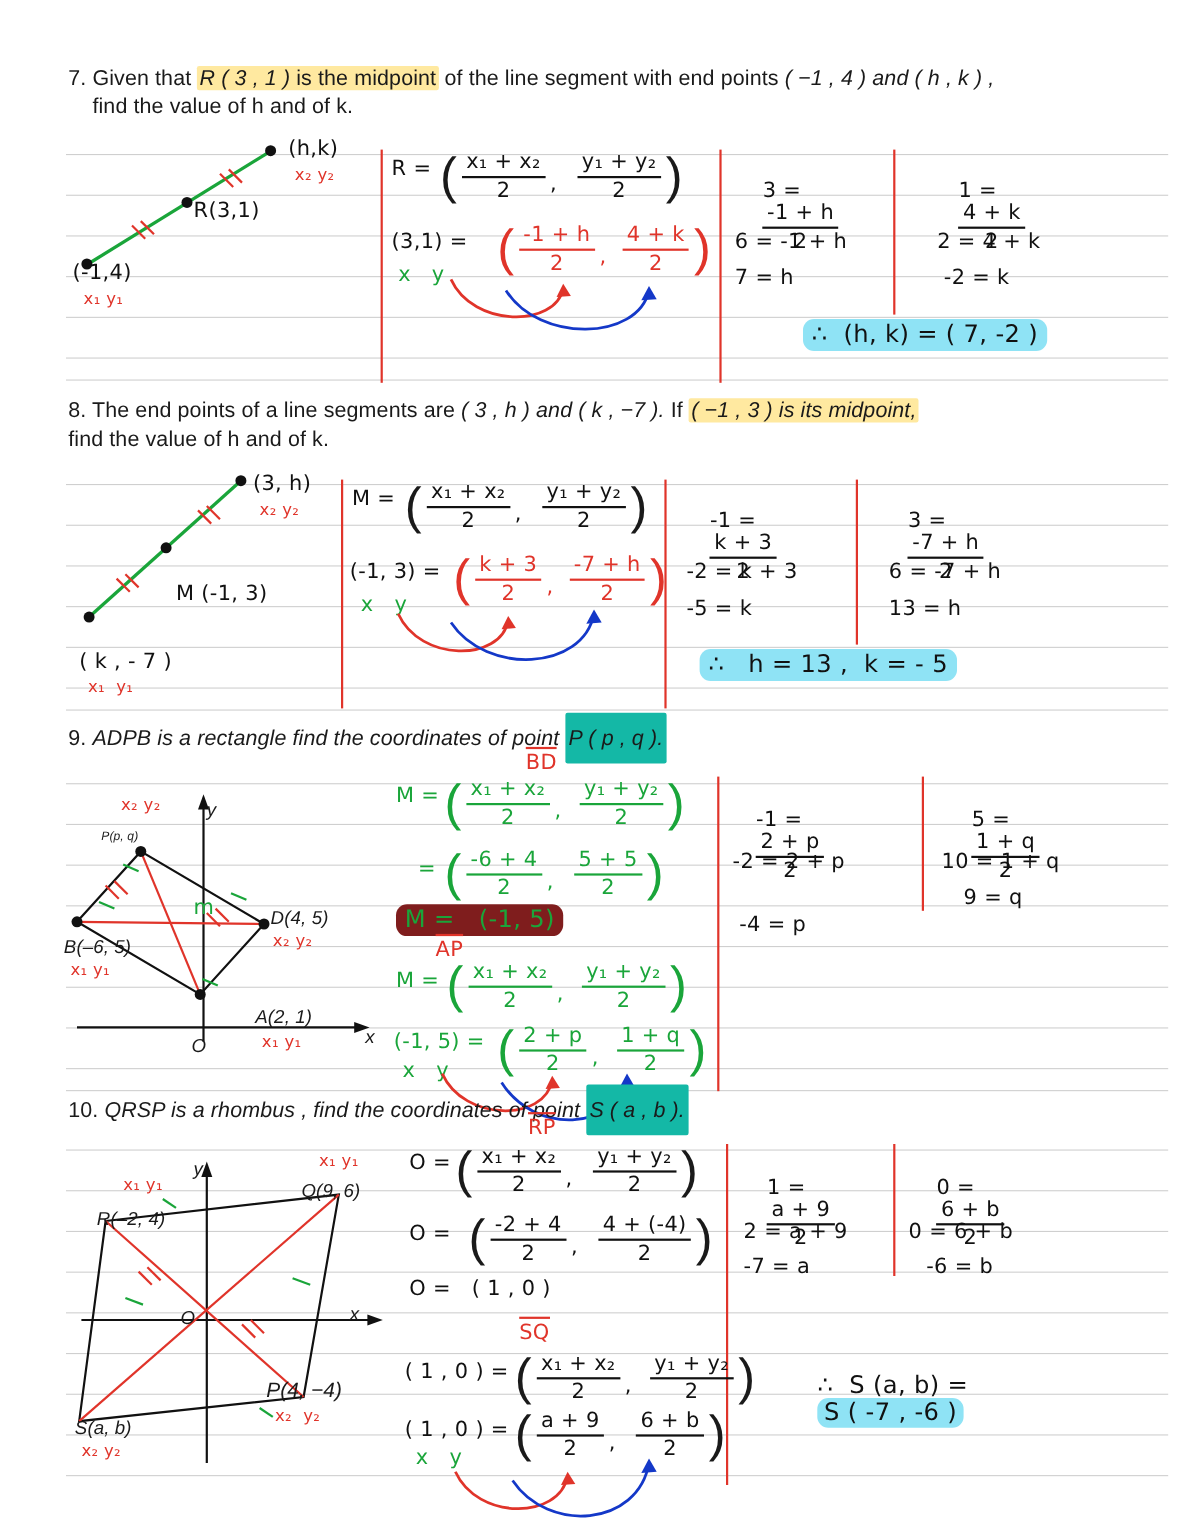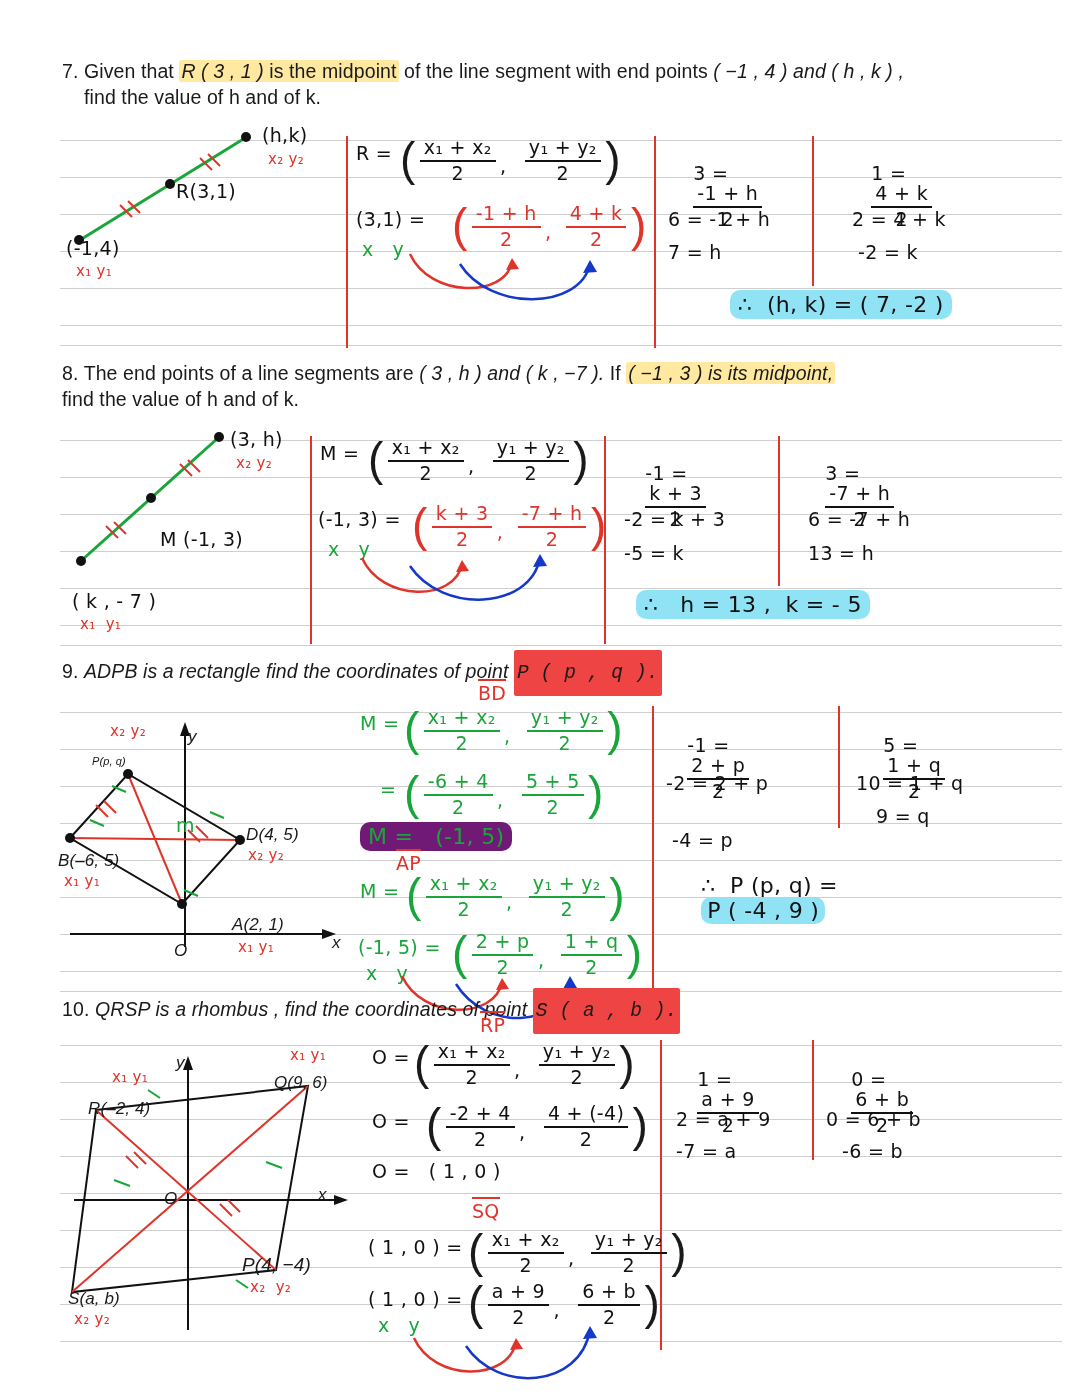--- a/index.html
+++ b/index.html
@@ -20,21 +20,21 @@
   
   .qtext{
     position:absolute;
     font-size:19.5px;
     line-height:26px;
     color:#1a1a1a;
     letter-spacing:.1px;
   }
   .qtext i{font-style:italic;}
   .hl-yellow{background:#ffe9a0;padding:0 2px;border-radius:2px;}
-  .hl-pink{background:#ef4444;padding:12px 3px;border-radius:2px;font-family:Liberation Mono, monospace;}
+  .hl-pink{background:#14b8a6;padding:12px 3px;border-radius:2px;}
 
   
   .hw{
     position:absolute;
     font-family:"DejaVu Sans", sans-serif;
     font-size:19px;
     color:#111;
     white-space:pre;
     letter-spacing:.3px;
   }
@@ -45,21 +45,21 @@
 
   .frac{display:inline-block;text-align:center;vertical-align:middle;line-height:1.05;}
   .frac .n{display:block;padding:0 4px;}
   .frac .bar{display:block;height:2px;background:#111;margin:2px 0;}
   .frac .d{display:block;padding:0 4px;}
   .frac.red .bar{background:#e0342a;}
 
   .paren{display:inline-block;font-size:46px;line-height:0.8;vertical-align:middle;font-weight:300;}
 
   .hl-cyan{background:#8fe3f5;border-radius:10px;padding:2px 8px;}
-  .hl-yel2{background:#701a75;border-radius:10px;padding:2px 8px;}
+  .hl-yel2{background:#7f1d1d;border-radius:10px;padding:2px 8px;}
   .hl-cy2{background:#8fe3f5;border-radius:10px;padding:1px 6px;}
 
   
   .vline{position:absolute;width:2px;background:#e0342a;}
   .overbar{border-top:2px solid #e0342a;padding-top:1px;}
 
   svg{position:absolute;overflow:visible;}
 </style>
 </head>
 <body>
@@ -337,24 +337,20 @@
   <div class="hw" style="left:666px;top:772px;">-2 = 2 + p</div>
   <div class="hw" style="left:672px;top:829px;">-4 = p</div>
 
   <div class="hw" style="left:858px;top:712px;">
     <span>5 =</span>
     <span class="frac" style="display:inline-block;vertical-align:middle;"><span class="n">1 + q</span><span class="bar"></span><span class="d">2</span></span>
   </div>
   <div class="hw" style="left:856px;top:772px;">10 = 1 + q</div>
   <div class="hw" style="left:876px;top:805px;">9 = q</div>
 
-  <div class="hw big" style="left:672px;top:848px;">
-    <span>∴  P (p, q) =</span>
-    <span class="hl-cy2">P ( -4 , 9 )</span>
-  </div>
 
   <div class="qtext" style="left:62px;top:996px;width:970px;">
     <span>10.</span>
     <i>QRSP is a rhombus , find the coordinates of point </i><span class="hl-pink"><i>S ( a , b ).</i></span>
   </div>
 
   <svg style="left:60px;top:1040px;width:320px;height:300px;">
     <line x1="128" y1="290" x2="128" y2="24" stroke="#111" stroke-width="2"></line>
     <polygon points="128,16 123,30 133,30" fill="#111"></polygon>
     <line x1="14" y1="160" x2="280" y2="160" stroke="#111" stroke-width="2"></line>
@@ -441,14 +437,18 @@
   <div class="hw" style="left:676px;top:1108px;">2 = a + 9</div>
   <div class="hw" style="left:676px;top:1140px;">-7 = a</div>
 
   <div class="hw" style="left:826px;top:1046px;">
     <span>0 =</span>
     <span class="frac" style="display:inline-block;vertical-align:middle;"><span class="n">6 + b</span><span class="bar"></span><span class="d">2</span></span>
   </div>
   <div class="hw" style="left:826px;top:1108px;">0 = 6 + b</div>
   <div class="hw" style="left:842px;top:1140px;">-6 = b</div>
 
+  <div class="hw big" style="left:714px;top:1222px;">
+    <span>∴  S (a, b) =</span>
+    <span class="hl-cy2">S ( -7 , -6 )</span>
+  </div>
 
 </div>
 
 </body></html>

